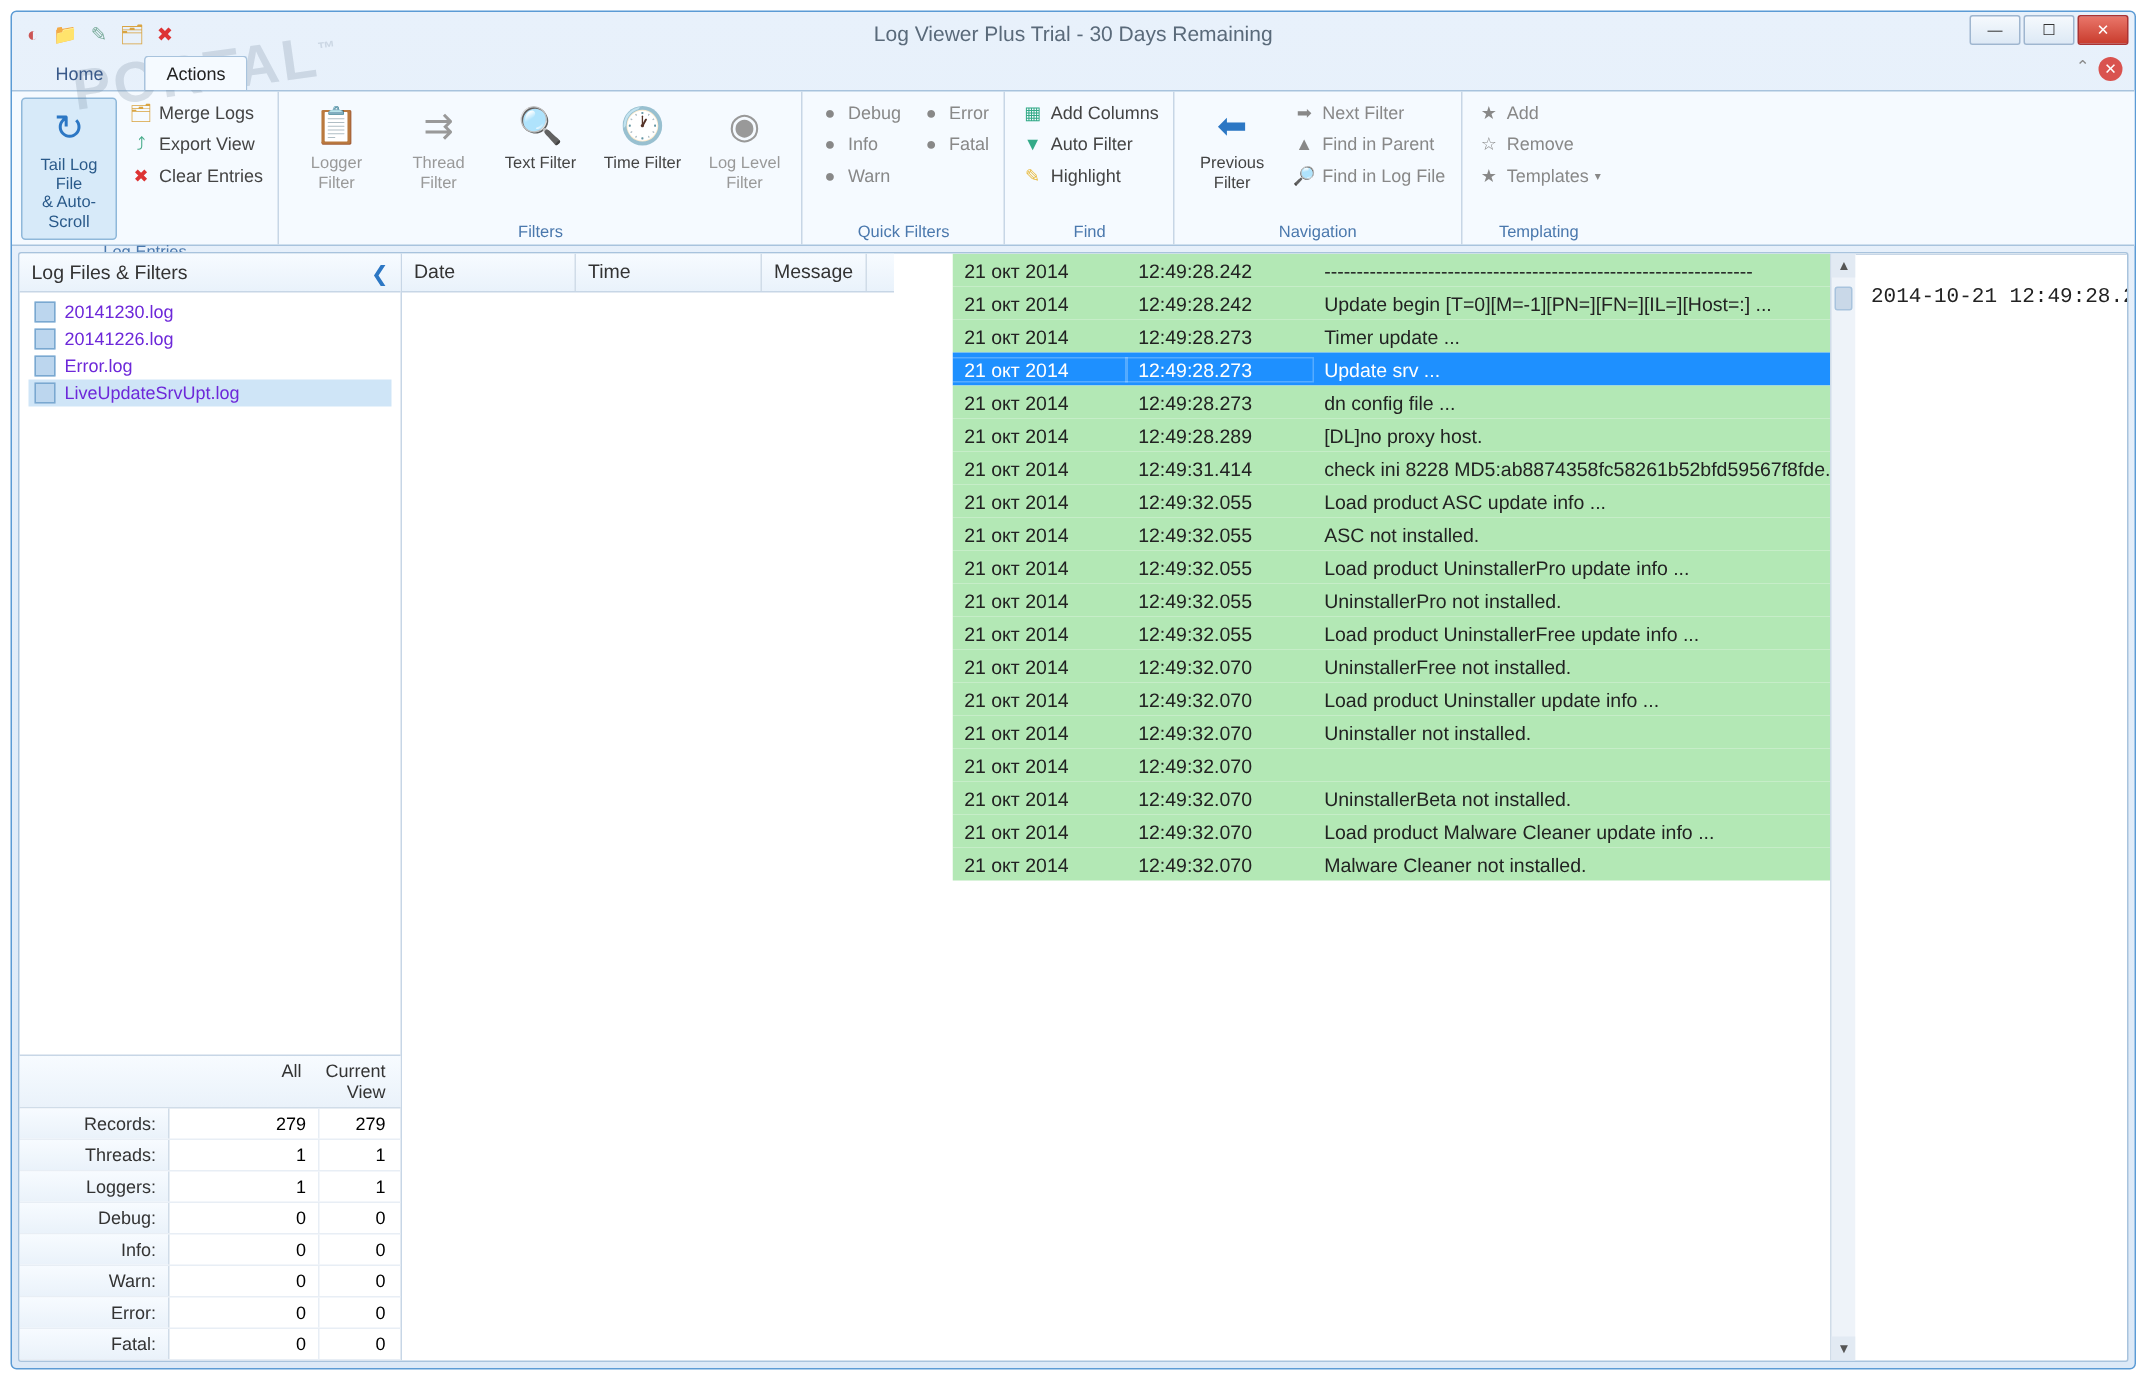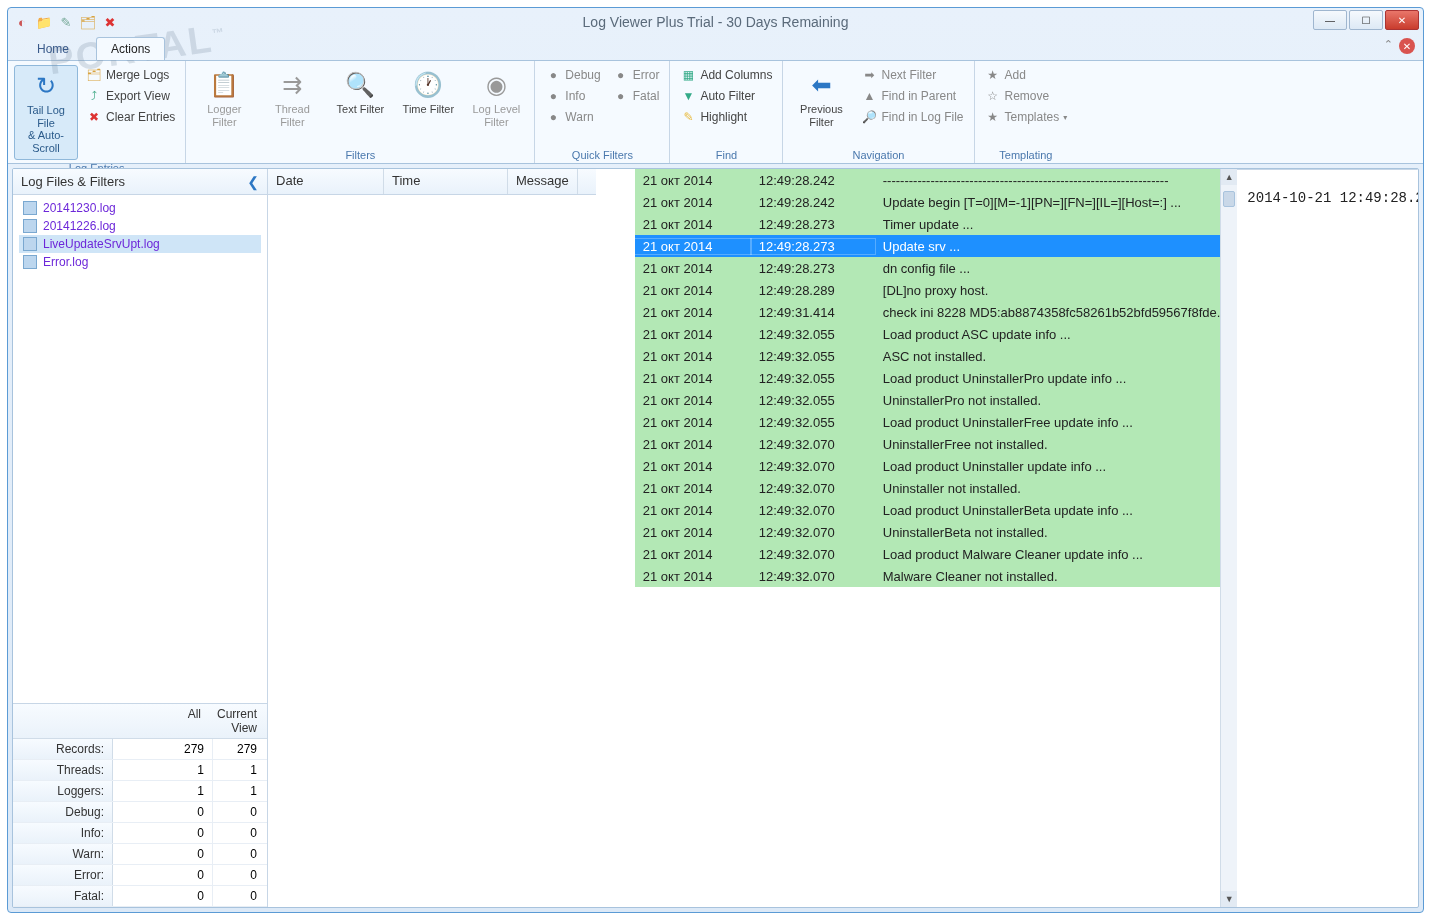--- a/index.html
+++ b/index.html
@@ -320,27 +320,27 @@
       </div>
       <div class="file-list" id="file-list">
           <div class="file-item">
             <span class="file-icon"></span>
             <span>20141230.log</span>
           </div>
           <div class="file-item">
             <span class="file-icon"></span>
             <span>20141226.log</span>
           </div>
+          <div class="file-item">
+            <span class="file-icon"></span>
+            <span>Error.log</span>
+          </div>
           <div class="file-item sel">
             <span class="file-icon"></span>
             <span>LiveUpdateSrvUpt.log</span>
-          </div>
-          <div class="file-item">
-            <span class="file-icon"></span>
-            <span>Error.log</span>
           </div>
         </div>
       <div class="stats-table">
         <div class="stats-header">
           <div class="sh-label"></div>
           <div class="sh-all">All</div>
           <div class="sh-cur">Current View</div>
         </div>
         <div id="stats-rows">
             <div class="stats-row">
@@ -467,21 +467,20 @@
               <div class="gc-msg">Load product Uninstaller update info ...</div>
             </div>
             <div class="grid-row">
               <div class="gc-date">21 окт 2014</div>
               <div class="gc-time">12:49:32.070</div>
               <div class="gc-msg">Uninstaller not installed.</div>
             </div>
             <div class="grid-row">
               <div class="gc-date">21 окт 2014</div>
               <div class="gc-time">12:49:32.070</div>
-              <div class="gc-msg">Load product UninstallerBeta update info ...</div>
             </div>
             <div class="grid-row">
               <div class="gc-date">21 окт 2014</div>
               <div class="gc-time">12:49:32.070</div>
               <div class="gc-msg">UninstallerBeta not installed.</div>
             </div>
             <div class="grid-row">
               <div class="gc-date">21 окт 2014</div>
               <div class="gc-time">12:49:32.070</div>
               <div class="gc-msg">Load product Malware Cleaner update info ...</div>

